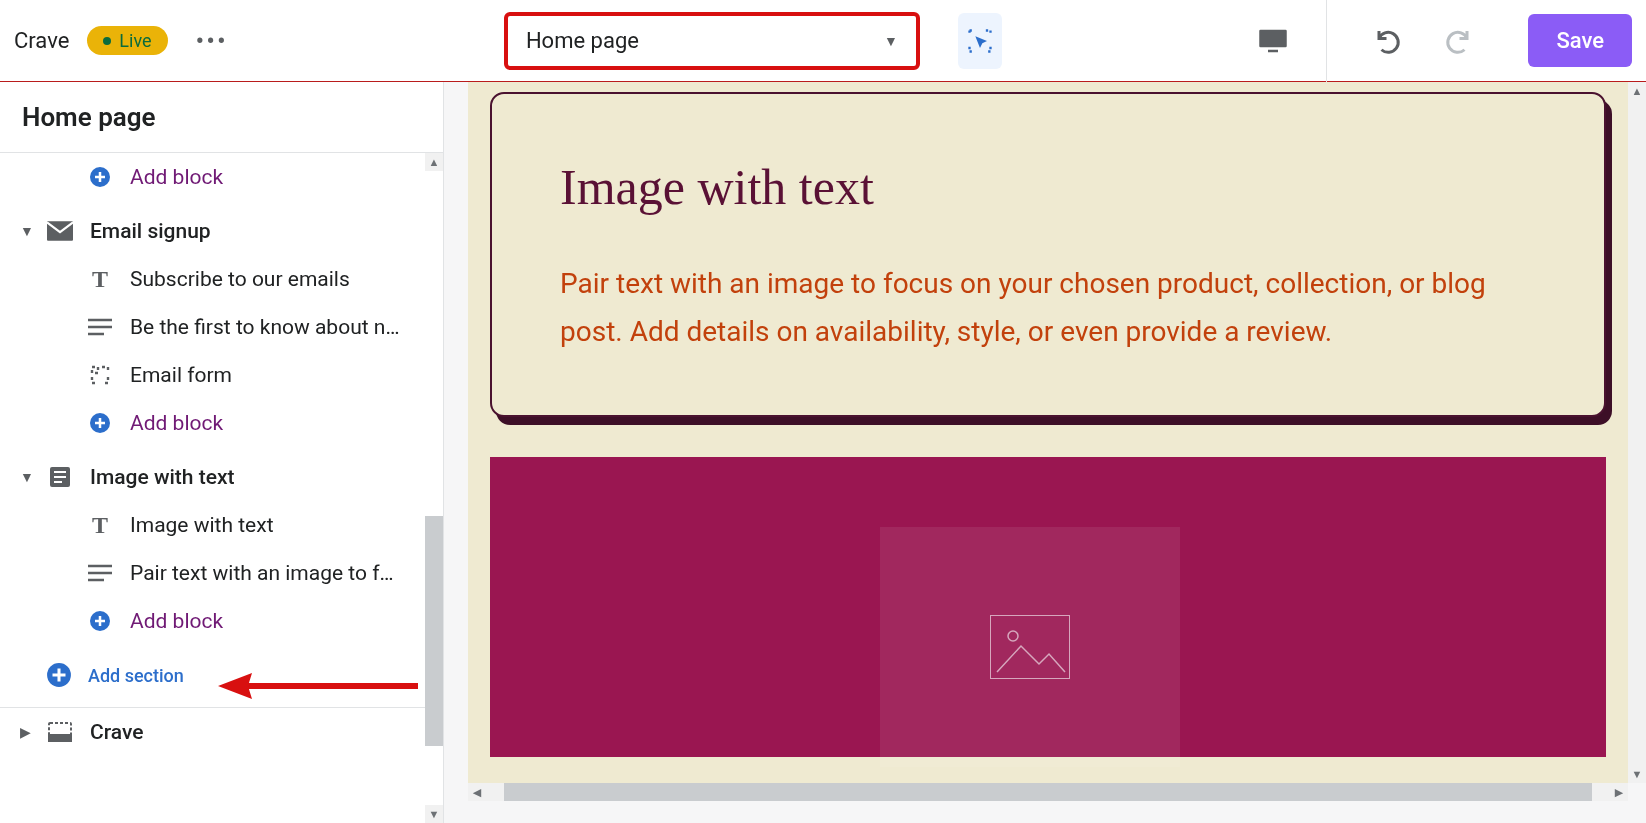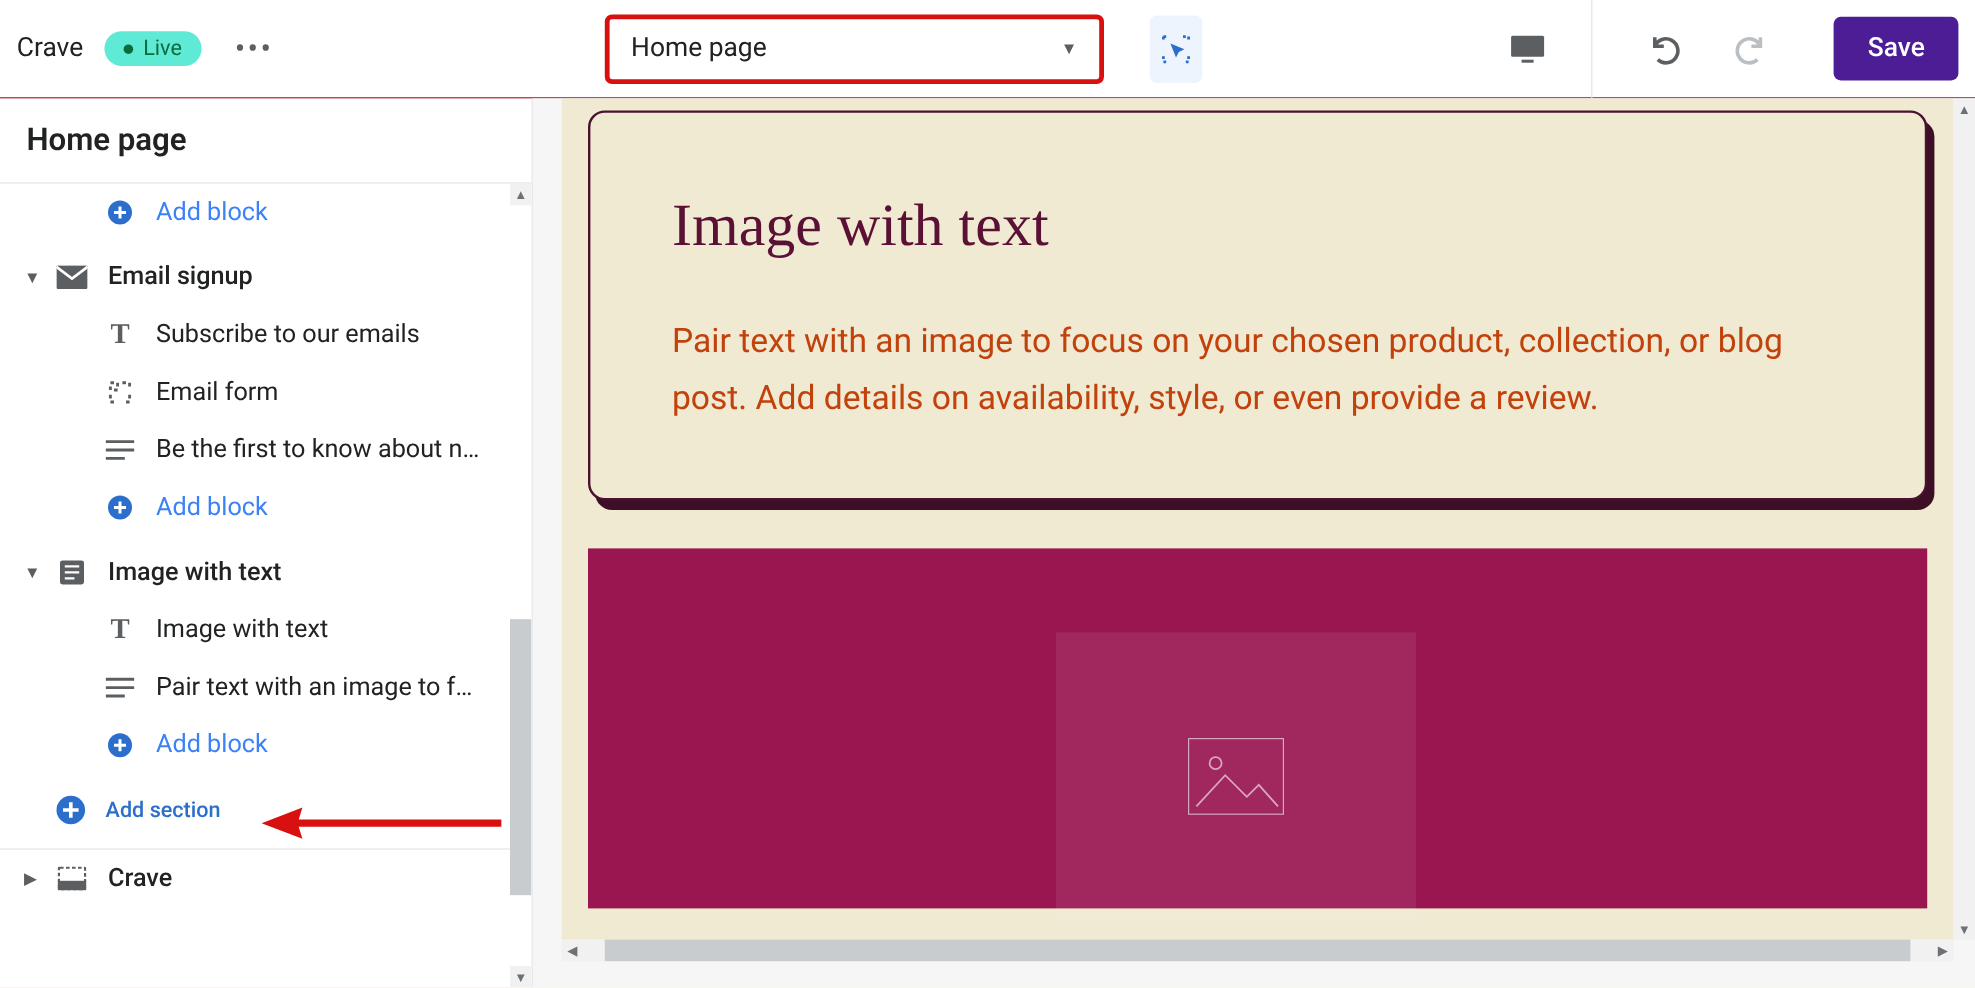--- a/index.html
+++ b/index.html
@@ -1,41 +1,41 @@
 <!DOCTYPE html>
 <html><head>
 <meta charset="utf-8">
 <style>
   * { box-sizing: border-box; margin: 0; padding: 0; }
   body { font-family: -apple-system, BlinkMacSystemFont, "Segoe UI", Roboto, sans-serif; background: #fff; color: #202223; width: 1646px; height: 823px; overflow: hidden; }
   .topbar { height: 82px; border-bottom: 1px solid #b91c1c; display: flex; align-items: center; padding: 0 14px; gap: 18px; }
   .theme-name { font-size: 22px; font-weight: 400; color: #202223; }
-  .live-badge { background: #5eead4; color: #0b6b3d; font-size: 18px; padding: 4px 16px; border-radius: 16px; display: flex; align-items: center; gap: 8px; }
+  .live-badge { background: #eab308; color: #0b6b3d; font-size: 18px; padding: 4px 16px; border-radius: 16px; display: flex; align-items: center; gap: 8px; }
   .live-dot { width: 8px; height: 8px; border-radius: 50%; background: #0b6b3d; }
   .dots-btn { color: #5c5f62; font-size: 26px; letter-spacing: 2px; cursor: pointer; padding: 4px 10px; }
   .spacer { flex: 0 0 230px; }
   .page-select { border: 4px solid #d81010; border-radius: 6px; height: 58px; width: 520px; display: flex; align-items: center; padding: 0 18px; justify-content: space-between; cursor: pointer; font-size: 22px; color: #202223;}
   .caret { color: #5c5f62; font-size: 14px; }
   .toolbar-spacer { flex: 1; }
   .section-pick { width: 56px; height: 56px; background: #edf4fe; border-radius: 6px; display:flex;align-items:center;justify-content:center;color:#2c6ecb;cursor:pointer;margin-left:20px;}
   .device-btn { color:#5c5f62; cursor:pointer; margin-left: 220px;}
   .vsep { width:1px; height:82px; background:#e1e3e5; margin: 0 20px;}
   .undo, .redo { color:#5c5f62; cursor:pointer; margin: 0 10px;}
   .redo { color:#babfc3;}
-  .save-btn { background:#4c1d95; color:#fff; border-radius:6px; padding: 14px 28px; font-size:22px; font-weight:500; cursor:pointer; margin-left: 28px;}
+  .save-btn { background:#8b5cf6; color:#fff; border-radius:6px; padding: 14px 28px; font-size:22px; font-weight:500; cursor:pointer; margin-left: 28px;}
   .layout { display:flex; height: calc(823px - 82px); }
   .sidebar { width: 444px; border-right: 1px solid #e1e3e5; display:flex; flex-direction:column; overflow: hidden; position: relative;}
   .sidebar-title { padding: 20px 22px; font-size: 26px; font-weight: 600; border-bottom: 1px solid #e1e3e5;}
   .sidebar-scroll { flex:1; overflow-y:auto; position:relative;}
   .row { display:flex; align-items:center; height:48px; padding-left: 86px; gap: 16px; font-size:21px; color:#202223; cursor:pointer;}
   .row.sub { padding-left: 86px; }
   .row.section { padding-left: 46px; font-weight:500;}
   .row.section .disclosure { position:absolute; left:20px; color:#5c5f62; font-size:14px;}
   .row .icon { width:28px; display:flex; align-items:center; justify-content:center; color:#5c5f62; flex: 0 0 28px;}
-  .add-link { color:#3b82f6; }
+  .add-link { color:#701a75; }
   .add-section-row { display:flex; align-items:center; height:48px; padding-left:46px; gap:16px; font-size:18px; font-weight:500; color:#2c6ecb; cursor:pointer; position:relative;}
   .arrow-annot { position:absolute; left:218px; top: 20px; }
   .footer-sep { border-top: 1px solid #e1e3e5; margin-top: 8px;}
   .row.footer-section { padding-left:46px; font-weight:500;}
   .row.footer-section .tri { position:absolute; left:20px; color:#5c5f62; font-size:14px;}
   .sidebar-scrollbar { position:absolute; right:0; top:0; bottom:0; width:18px; }
   .sidebar-scrollbar .up, .sidebar-scrollbar .down { position:absolute; right:0; width:18px; height:18px; background:#f1f1f1; color:#6d7175; font-size:11px; display:flex;align-items:center;justify-content:center;}
   .sidebar-scrollbar .up{top:0;} .sidebar-scrollbar .down{bottom:0;}
   .sidebar-scrollbar .thumb { position:absolute; right:0; width:18px; top: 363px; height: 230px; background:#c9cccf;}
   .preview { flex:1; background:#f6f6f7; position:relative; overflow:hidden;}
@@ -126,33 +126,33 @@
       </div>
 
       <div class="row sub">
         <span class="icon">
             <span style="font-family:Georgia,serif;font-weight:bold;font-size:24px;">T</span>
           </span>
         <span class="trunc">Subscribe to our emails</span>
       </div>
       <div class="row sub">
         <span class="icon">
+          <svg width="24" height="18" viewBox="0 0 24 18" stroke="#5c5f62" stroke-width="2.4">
+              <path d="M0 2h24M0 9h24M0 16h16"></path>
+            </svg>
+        </span>
+        <span class="trunc">Be the first to know about n...</span>
+      </div>
+      <div class="row sub">
+        <span class="icon">
           <svg width="24" height="24" viewBox="0 0 24 24" fill="none" stroke="#5c5f62" stroke-width="2.4">
               <path d="M4 4h6v6H4zM14 4h6v6M4 14v6h6M20 14v6h-6" stroke-dasharray="3 3"></path>
             </svg>
         </span>
         <span class="trunc">Email form</span>
-      </div>
-      <div class="row sub">
-        <span class="icon">
-          <svg width="24" height="18" viewBox="0 0 24 18" stroke="#5c5f62" stroke-width="2.4">
-              <path d="M0 2h24M0 9h24M0 16h16"></path>
-            </svg>
-        </span>
-        <span class="trunc">Be the first to know about n...</span>
       </div>
       <div class="row sub">
         <span class="icon">
           <svg width="24" height="24" viewBox="0 0 24 24">
               <circle cx="12" cy="12" r="10" fill="#2c6ecb"></circle>
               <path d="M12 7v10M7 12h10" stroke="#fff" stroke-width="2.5"></path>
             </svg>
         </span>
         <span class="add-link">Add block</span>
       </div>

